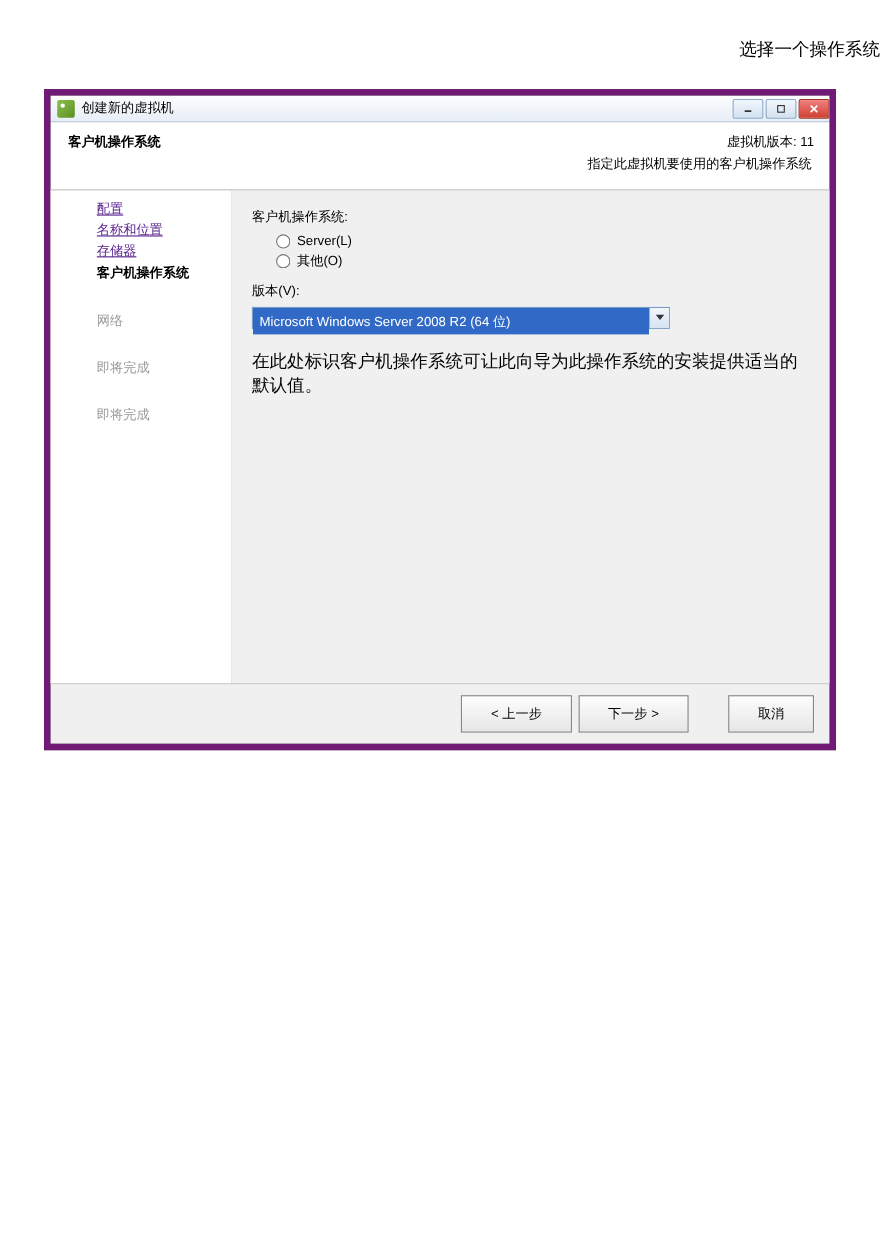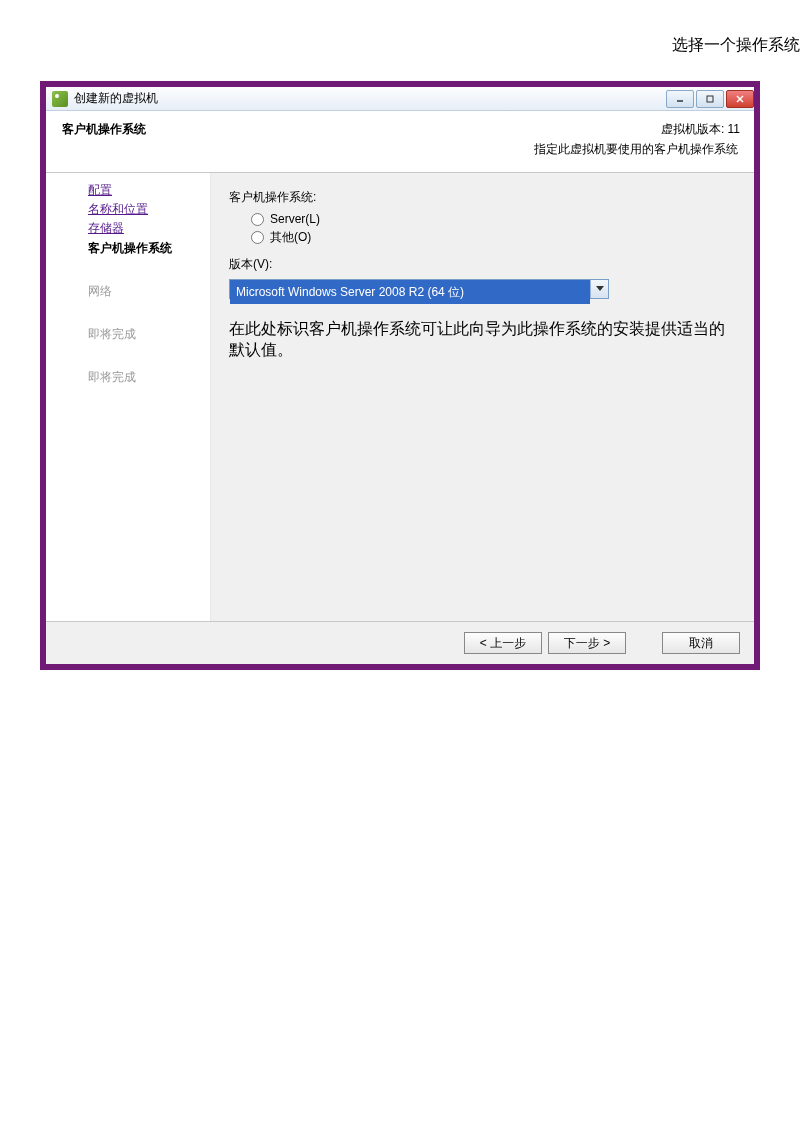--- a/index.html
+++ b/index.html
@@ -132,25 +132,25 @@
     .footer {
       background:#f0f0f0;
       border-top:1px solid #c8c8c8;
       padding: 10px 14px;
       display:flex;
       justify-content:flex-end;
       gap:6px;
     }
     .btn {
       min-width: 78px;
-      height:22px;
+      height:34px;
       border:1px solid #888;
       background: linear-gradient(#fdfdfd, #e6e6e6);
       font-size:12px;
-      padding: 0 4px;
+      padding: 0 26px;
       display:inline-flex;
       align-items:center;
       justify-content:center;
     }
     .btn-gap { width: 24px; }
   </style>
 </head>
 <body>
 
 <div class="page-title">选择一个操作系统</div>

